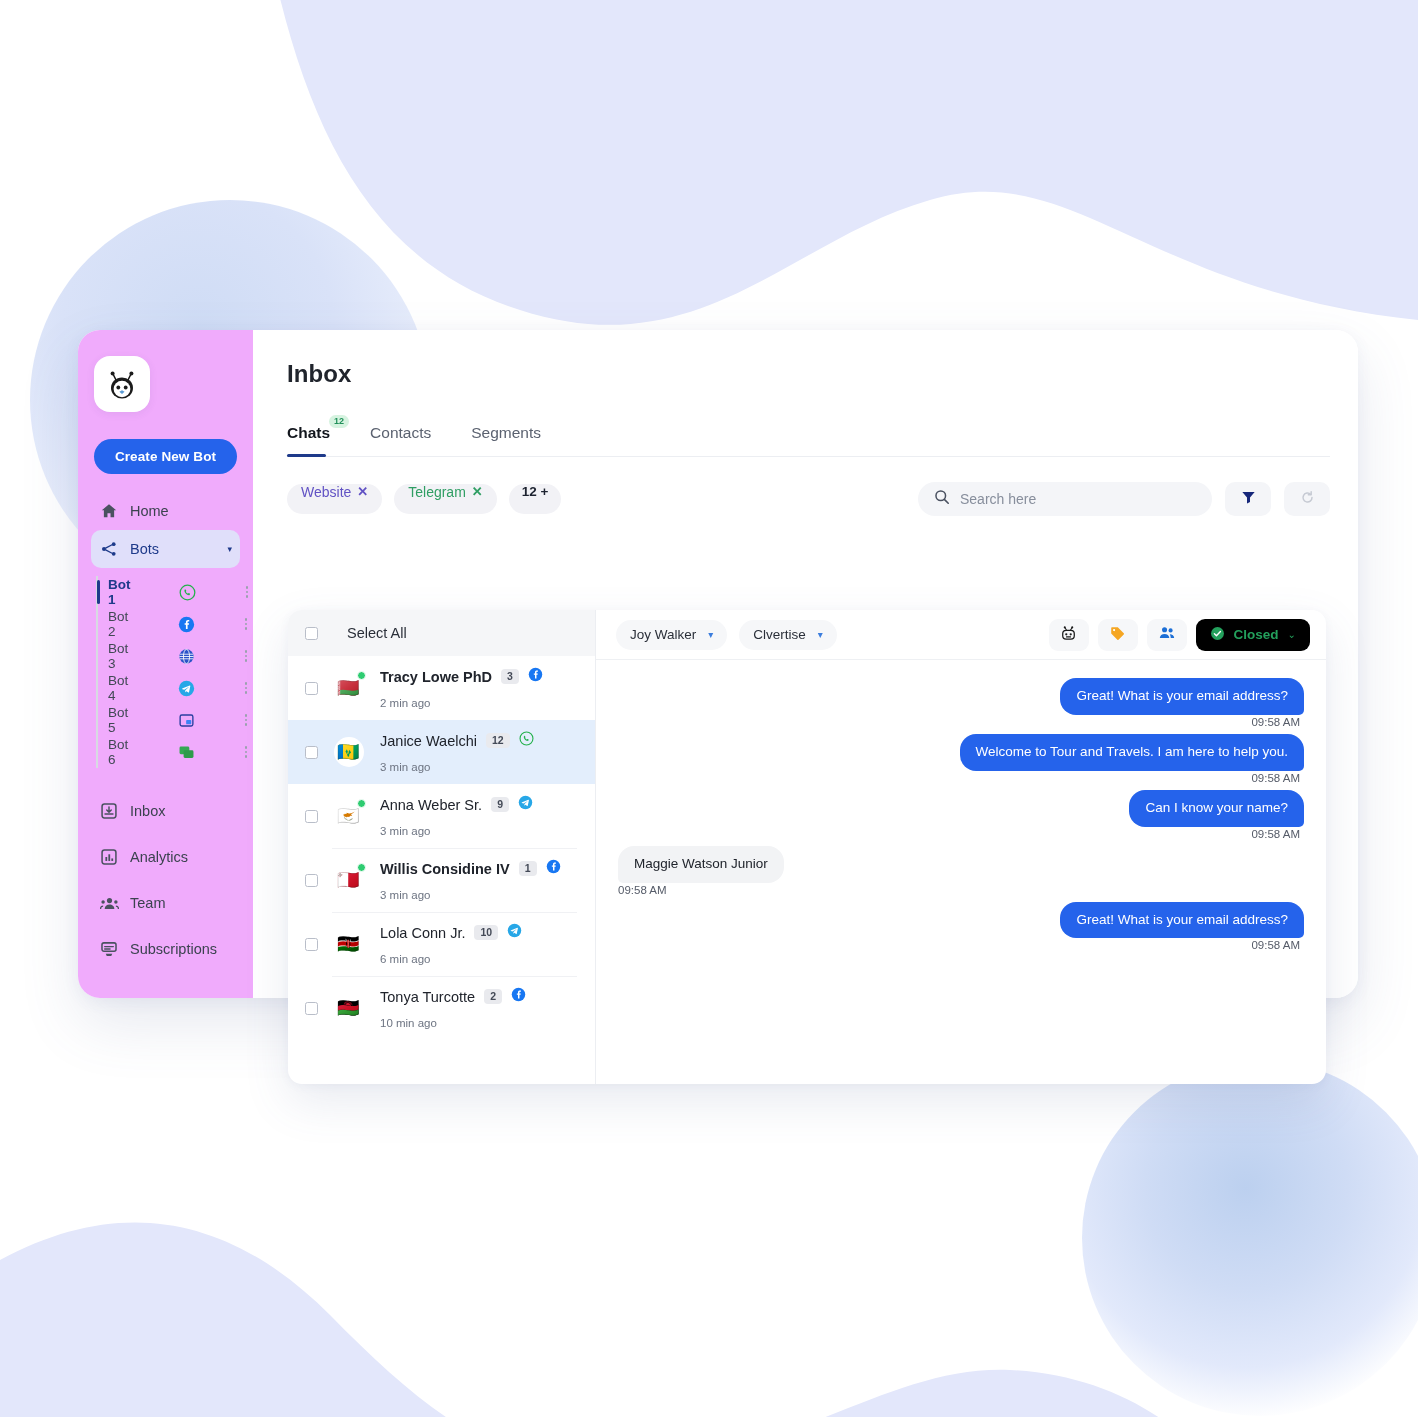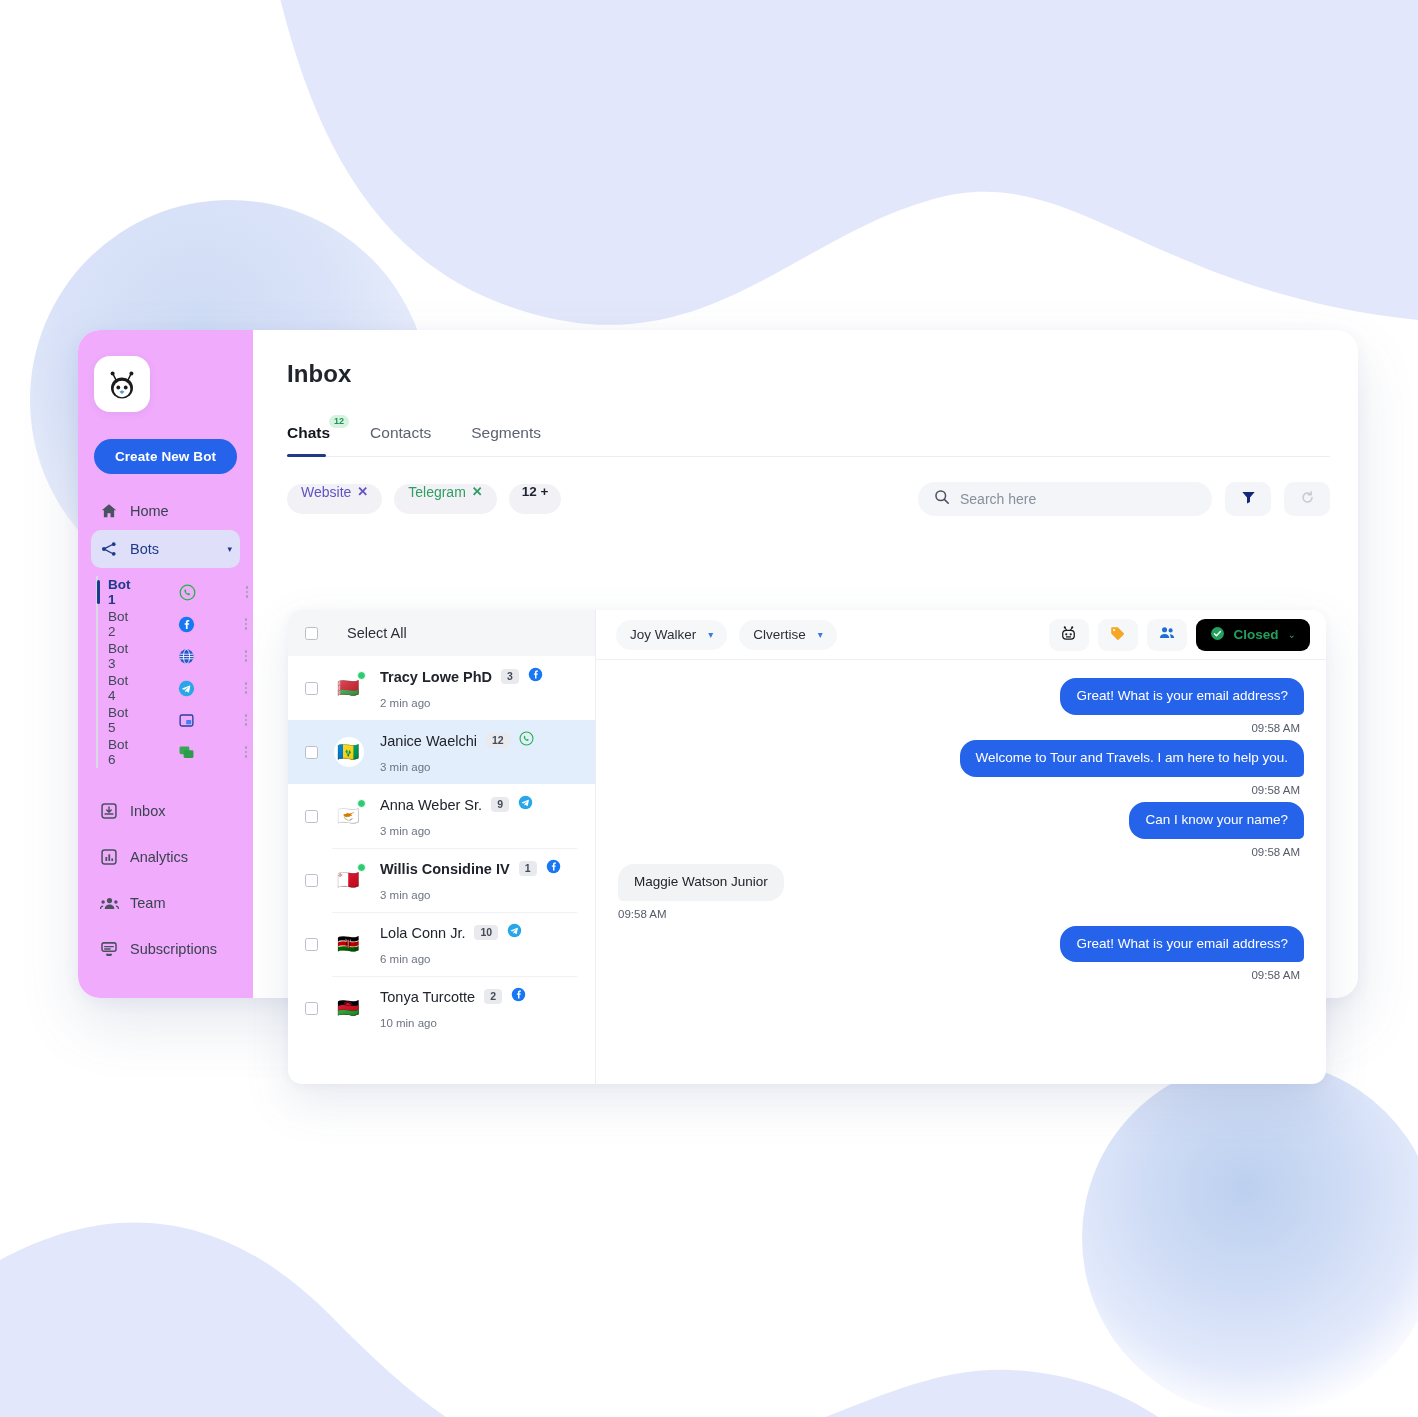--- a/index.html
+++ b/index.html
@@ -188,21 +188,21 @@
   .msgs { flex:1; padding:18px 22px 10px 22px; overflow:hidden; position:relative; }
   .msg-row { display:flex; flex-direction:column; margin-bottom:6px; }
   .msg-row.out { align-items:flex-end; }
   .msg-row.in { align-items:flex-start; }
   .bubble {
     max-width:72%; padding:10px 16px; font-size:13.5px; line-height:1.25;
     border-radius:16px;
   }
   .msg-row.out .bubble { background:#2563eb; color:#fff; border-bottom-right-radius:5px; }
   .msg-row.in .bubble { background:#f2f3f5; color:#20242c; border-bottom-left-radius:5px; }
-  .msg-time { font-size:11.5px; color:#555b68; margin-top:7px; }
+  .msg-time { font-size:11.5px; color:#555b68; margin-top:1px; }
   .msg-row.out .msg-time { margin-right:4px; }
 
   .day-sep { display:flex; align-items:center; gap:0; margin:8px 0 14px 0; }
   .day-sep .ln { flex:1; height:1px; background:#eceef1; }
   .day-sep .lbl {
     background:#f2f3f5; color:#7b8191; font-size:12.5px; padding:7px 22px; border-radius:16px;
     margin:0 6px;
   }
 </style>
 </head>

